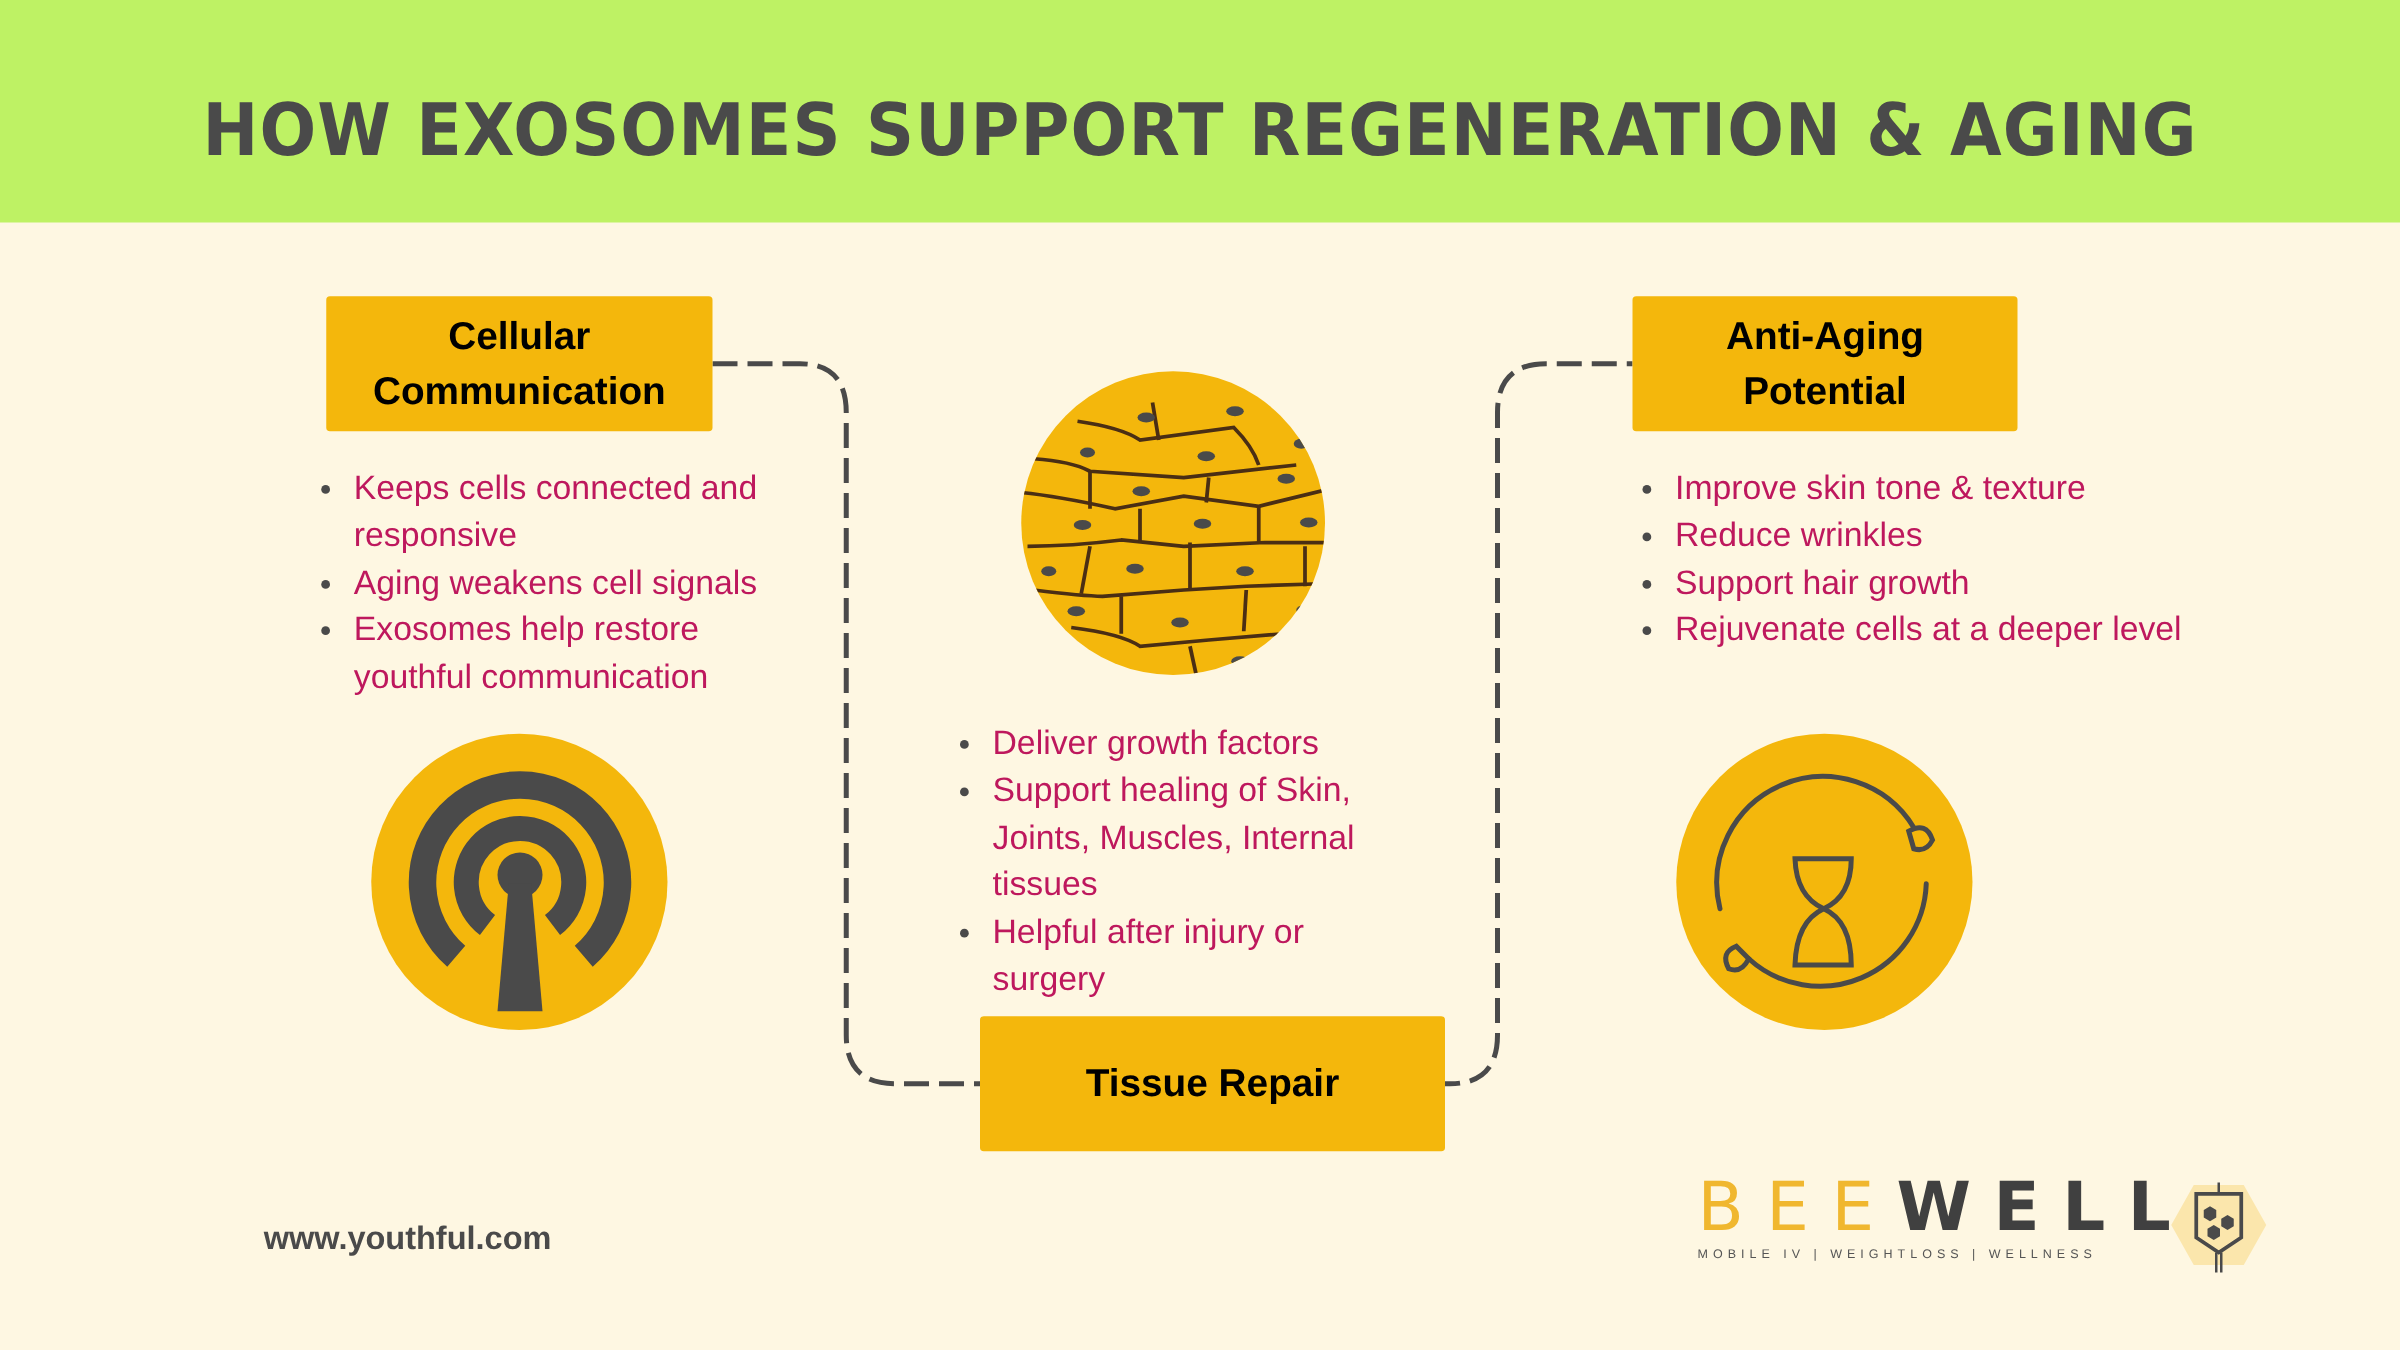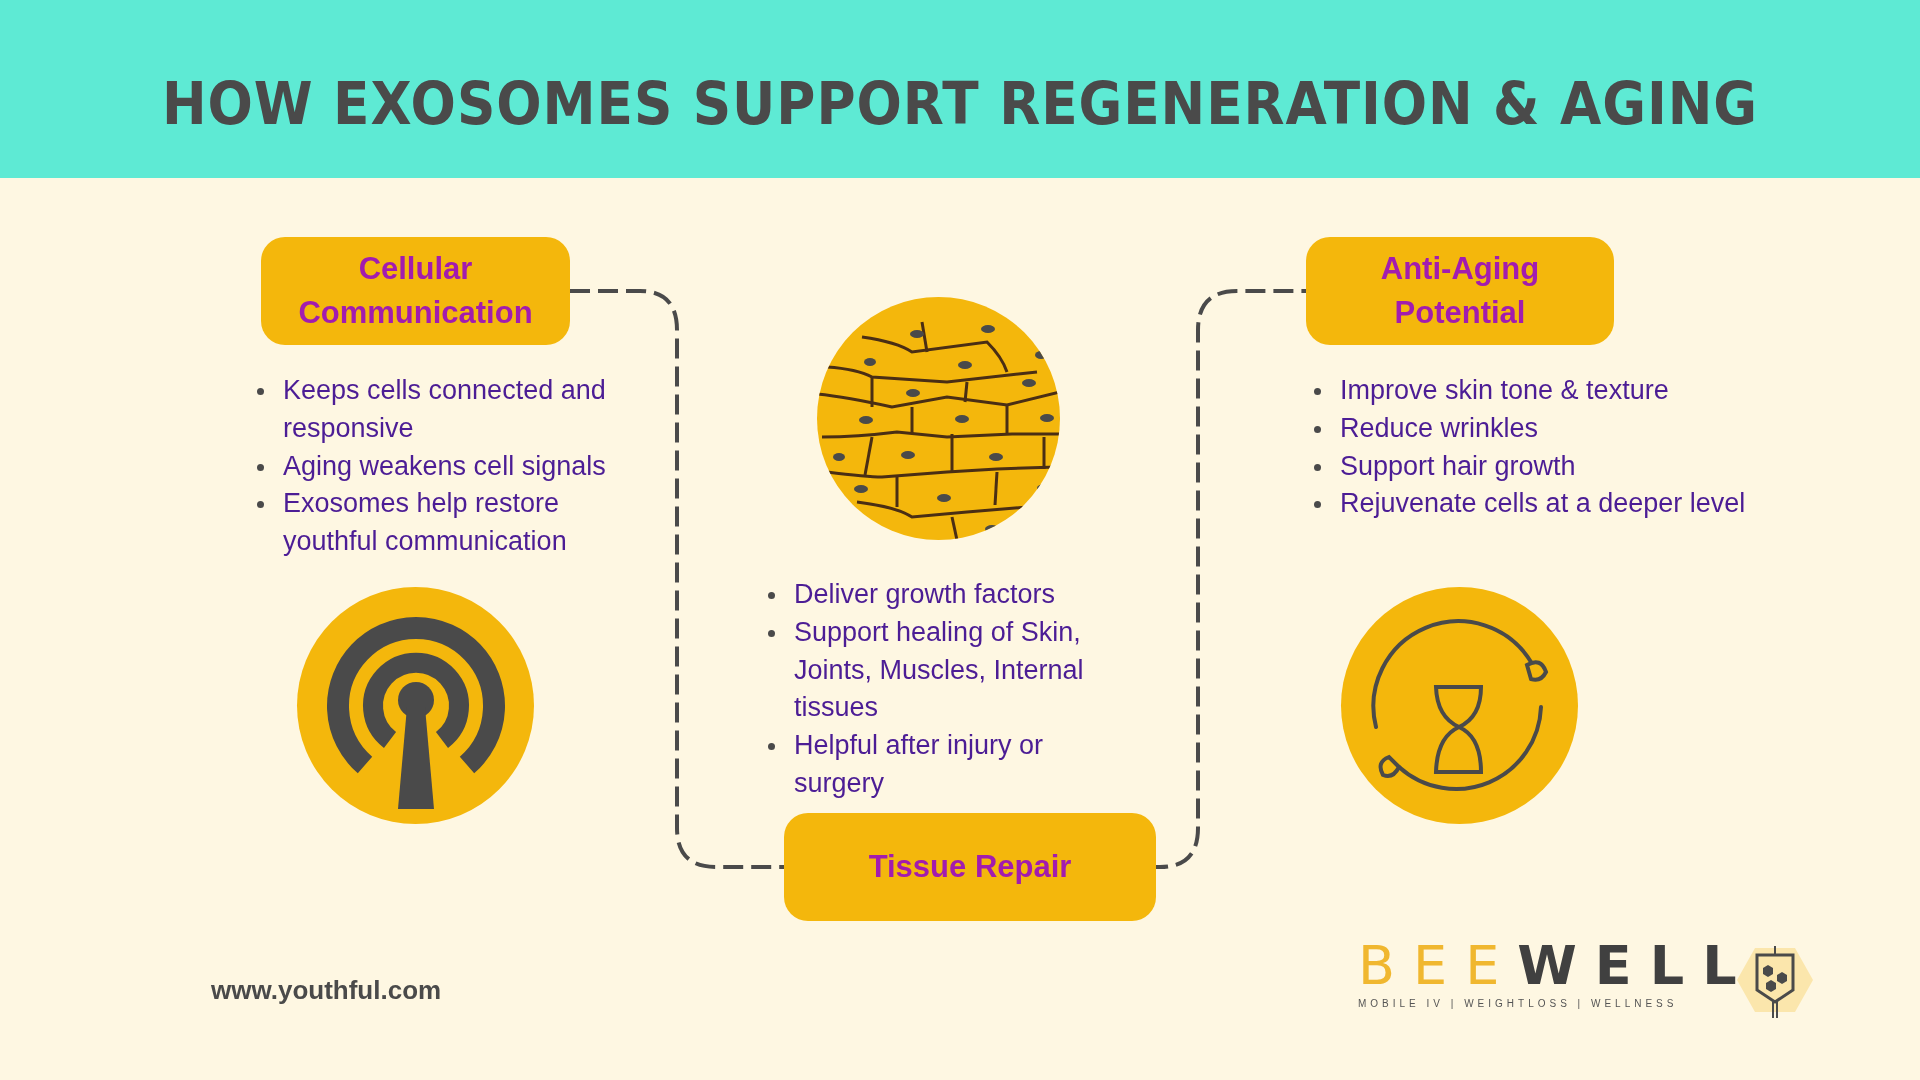--- a/index.html
+++ b/index.html
@@ -1,20 +1,20 @@
 <!DOCTYPE html>
 <html><head>
 <meta charset="utf-8">
 <style>
   html, body { margin:0; padding:0; }
   body { width:1920px; height:1080px; background:#fef7e2; position:relative; overflow:hidden; font-family:"Liberation Sans", sans-serif; color:#4a4a4a; }
-  .header { position:absolute; left:0; top:0; width:1920px; height:178px; background:#5eead4; }
+  .header { position:absolute; left:0; top:0; width:1920px; height:178px; background:#bef264; }
   .title { position:absolute; left:0; top:70px; width:1920px; text-align:center; font-family:"DejaVu Sans", sans-serif; font-weight:bold; font-size:58px; letter-spacing:1px; color:#4a4a4a; transform:scaleX(0.92); }
-  .box { position:absolute; background:#f4b70c; border-radius:24px; display:flex; align-items:center; justify-content:center; text-align:center; font-weight:bold; font-size:31px; line-height:44px; color:#a21caf; }
-  .list { position:absolute; margin:0; padding:0; list-style:none; font-size:27px; line-height:37.8px; color:#4c1d95; }
+  .box { position:absolute; background:#f4b70c; border-radius:3px; display:flex; align-items:center; justify-content:center; text-align:center; font-weight:bold; font-size:31px; line-height:44px; color:#000000; }
+  .list { position:absolute; margin:0; padding:0; list-style:none; font-size:27px; line-height:37.8px; color:#be185d; }
   .list li { position:relative; padding-left:30px; }
   .list li::before { content:""; position:absolute; left:4px; top:16px; width:7px; height:7px; border-radius:50%; background:#4a4a4a; }
   .circle { position:absolute; border-radius:50%; background:#f4b70c; }
   .connectors { position:absolute; left:0; top:0; }
   .url { position:absolute; left:211px; top:975px; font-weight:bold; font-size:26px; color:#4a4a4a; }
   .logo { position:absolute; left:1358px; top:938px; }
   .logo-bee { font-family:"DejaVu Sans", sans-serif; font-size:54px; letter-spacing:18px; font-weight:normal; line-height:56px; }
   .logo-bee .y { color:#f0b72f; }
   .logo-bee .g { color:#404040;font-weight:bold; }
   .logo-tag { font-size:10px; letter-spacing:4px; color:#555; margin-top:4px; }

